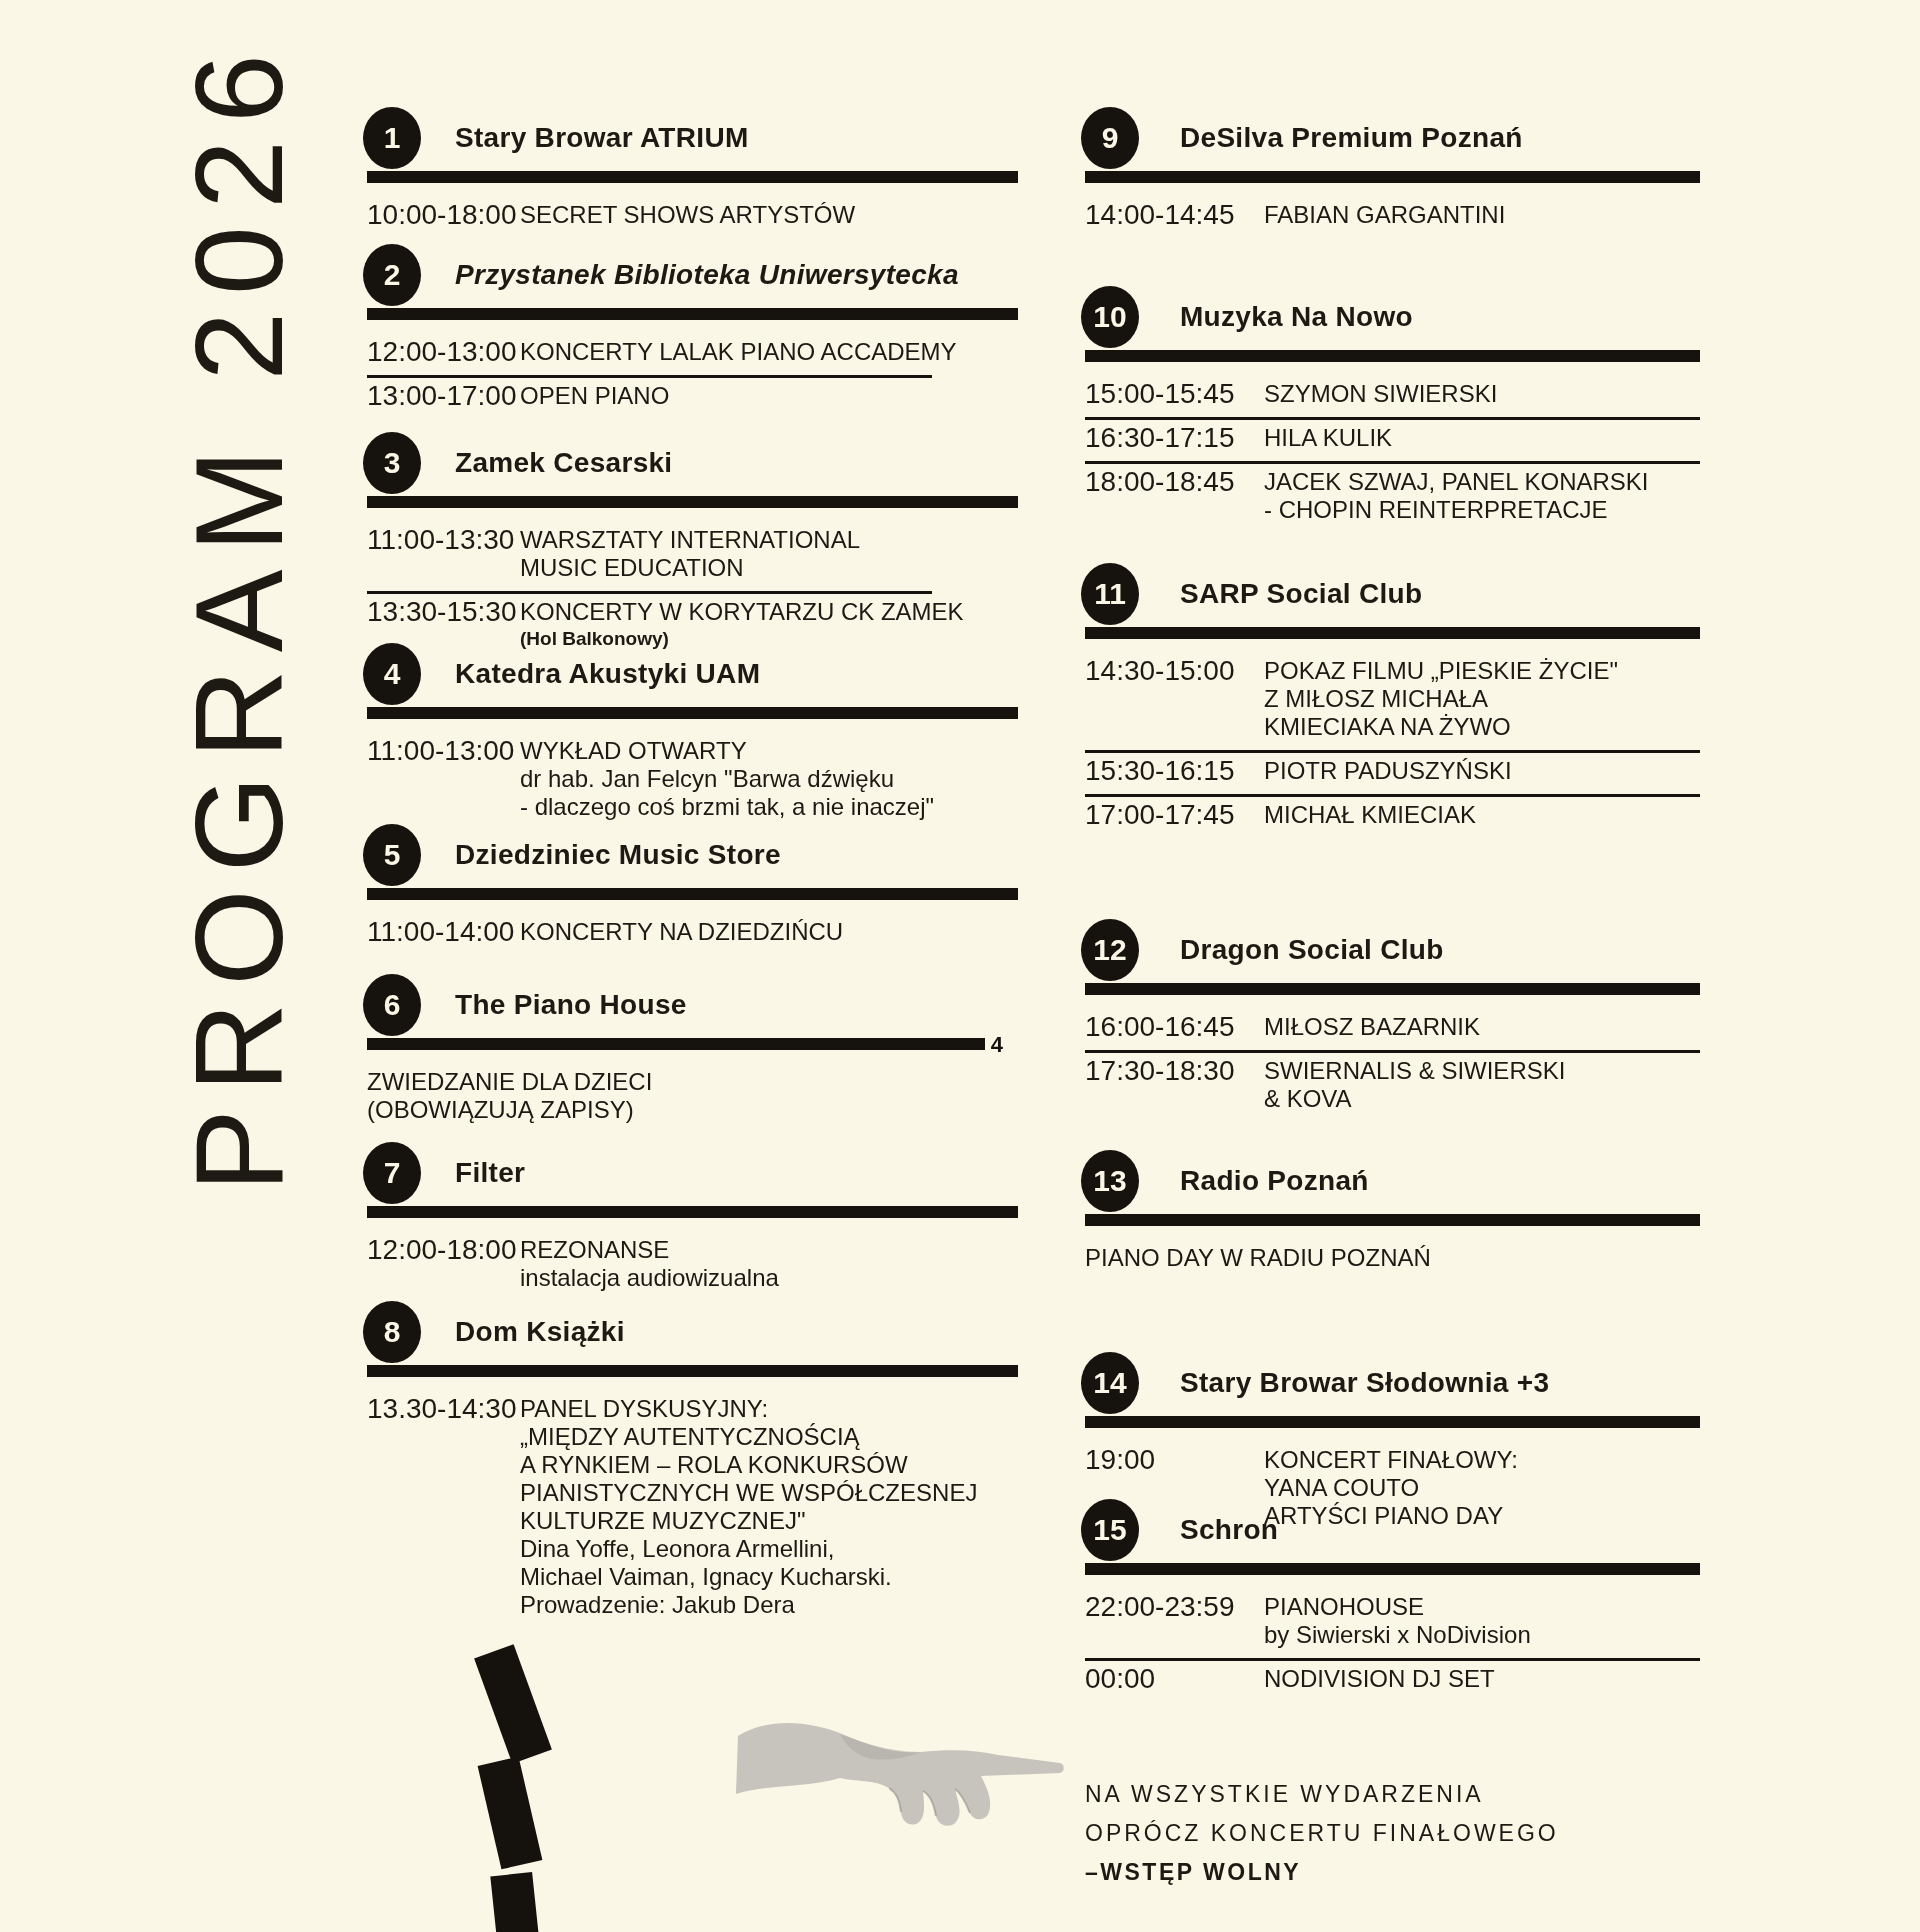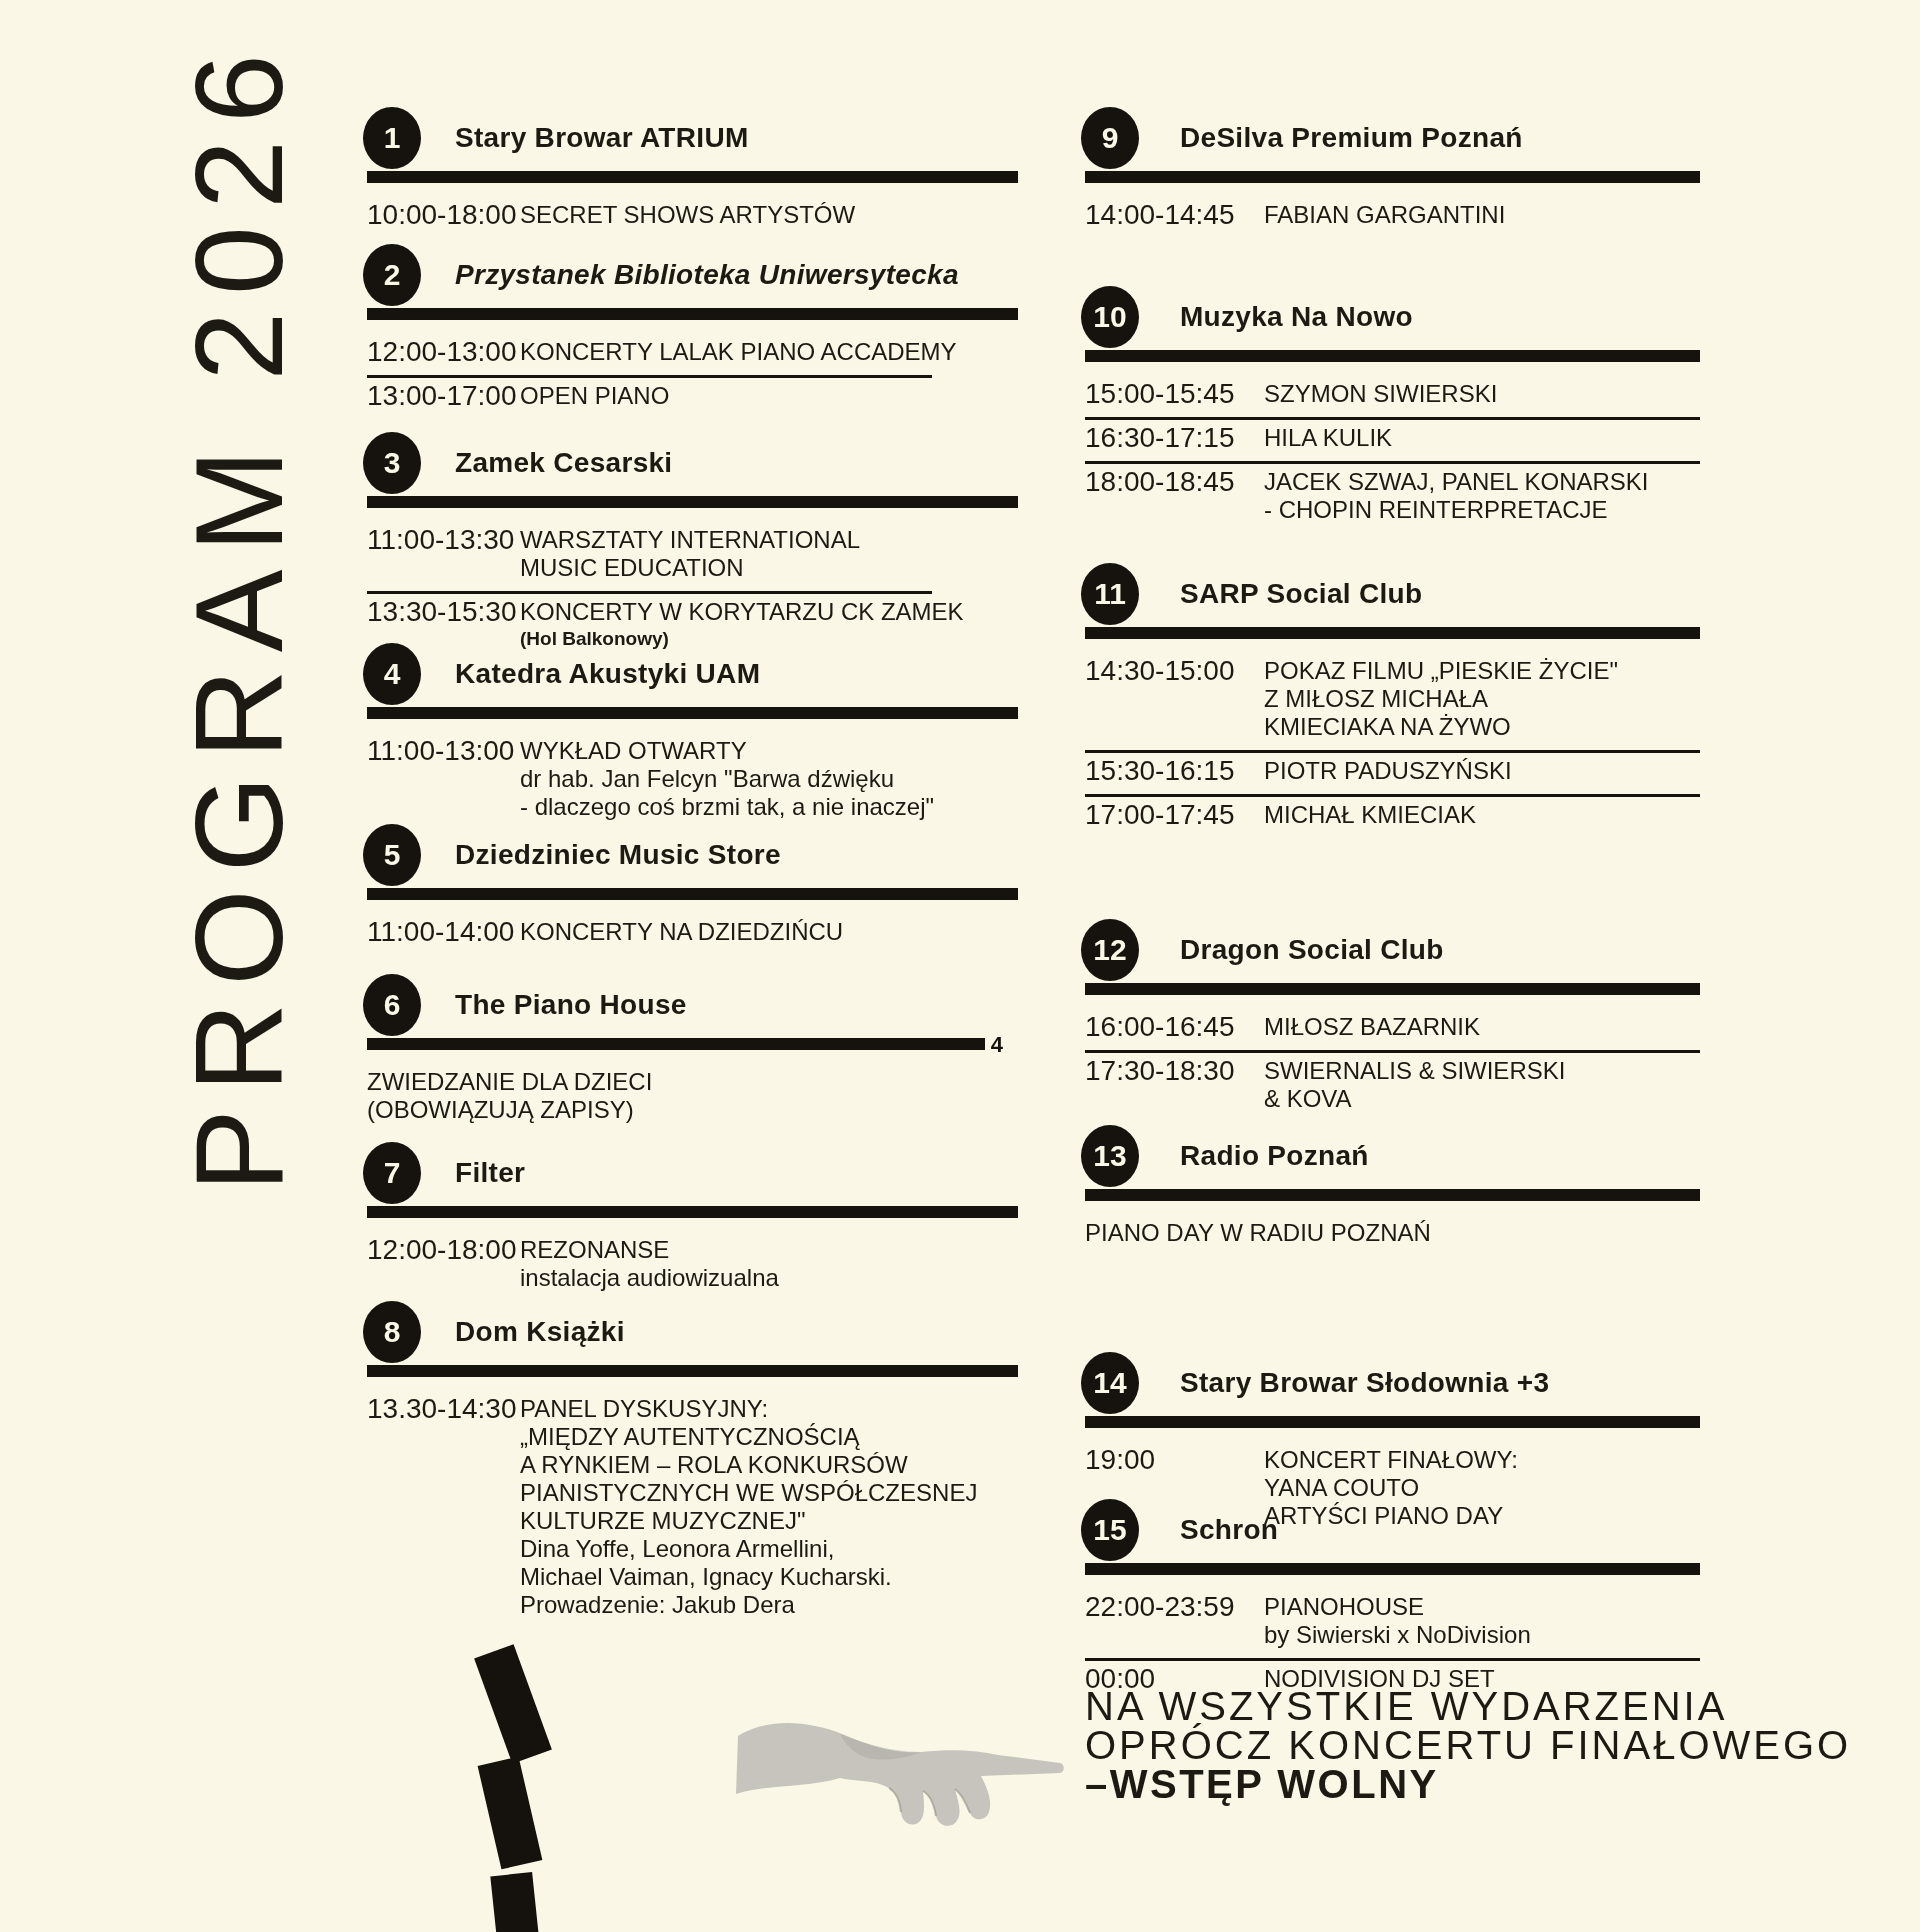--- a/index.html
+++ b/index.html
@@ -45,22 +45,22 @@
   .event.timed{grid-template-columns:var(--timew) 1fr;}
   .event.full{grid-template-columns:1fr;}
   .time{font-size:28px;line-height:28px;}
   .elines{font-size:24px;line-height:28px;}
   .eline{min-height:28px;}
   .eline.small{font-size:19px;line-height:26px;font-weight:bold;}
   .sep{height:3px;background:#16130e;}
 
   
   .footer{
-    position:absolute;left:1085px;top:1687px;
-    font-size:40px;line-height:39px;letter-spacing:3px;
+    position:absolute;left:1085px;top:1775px;
+    font-size:23px;line-height:39px;letter-spacing:3px;
   }
   .footer .f-bold{font-weight:bold;letter-spacing:2.5px;}
 
   
   .key{position:absolute;width:42px;background:#15120d;}
   .key1{left:492px;top:1648px;height:112px;transform:rotate(-20deg);}
   .key2{left:489px;top:1760px;height:106px;transform:rotate(-13deg);}
   .key3{left:495px;top:1874px;height:92px;transform:rotate(-6deg);}
 
   .hand{position:absolute;left:736px;top:1706px;}
@@ -313,21 +313,21 @@
           <div class="sep" style="width: 615px;"></div>
           <div class="event timed">
             <div class="time">17:30-18:30</div>
             <div class="elines">
               <div class="eline">SWIERNALIS &amp; SIWIERSKI</div>
               <div class="eline">&amp; KOVA</div>
             </div>
           </div>
         </div>
       </div>
-      <div class="venue" style="left: 1085px; top: 1125px; width: 615px; --timew: 179px;">
+      <div class="venue" style="left: 1085px; top: 1150px; width: 615px; --timew: 179px;">
         <div class="vhead">
           <div class="badge">13</div>
           <div class="vname" style="margin-left: 95px;">Radio Poznań</div>
         </div>
         <div class="vrule"></div>
         <div class="rows">
           <div class="event full">
             <div class="elines">
               <div class="eline">PIANO DAY W RADIU POZNAŃ</div>
             </div>

